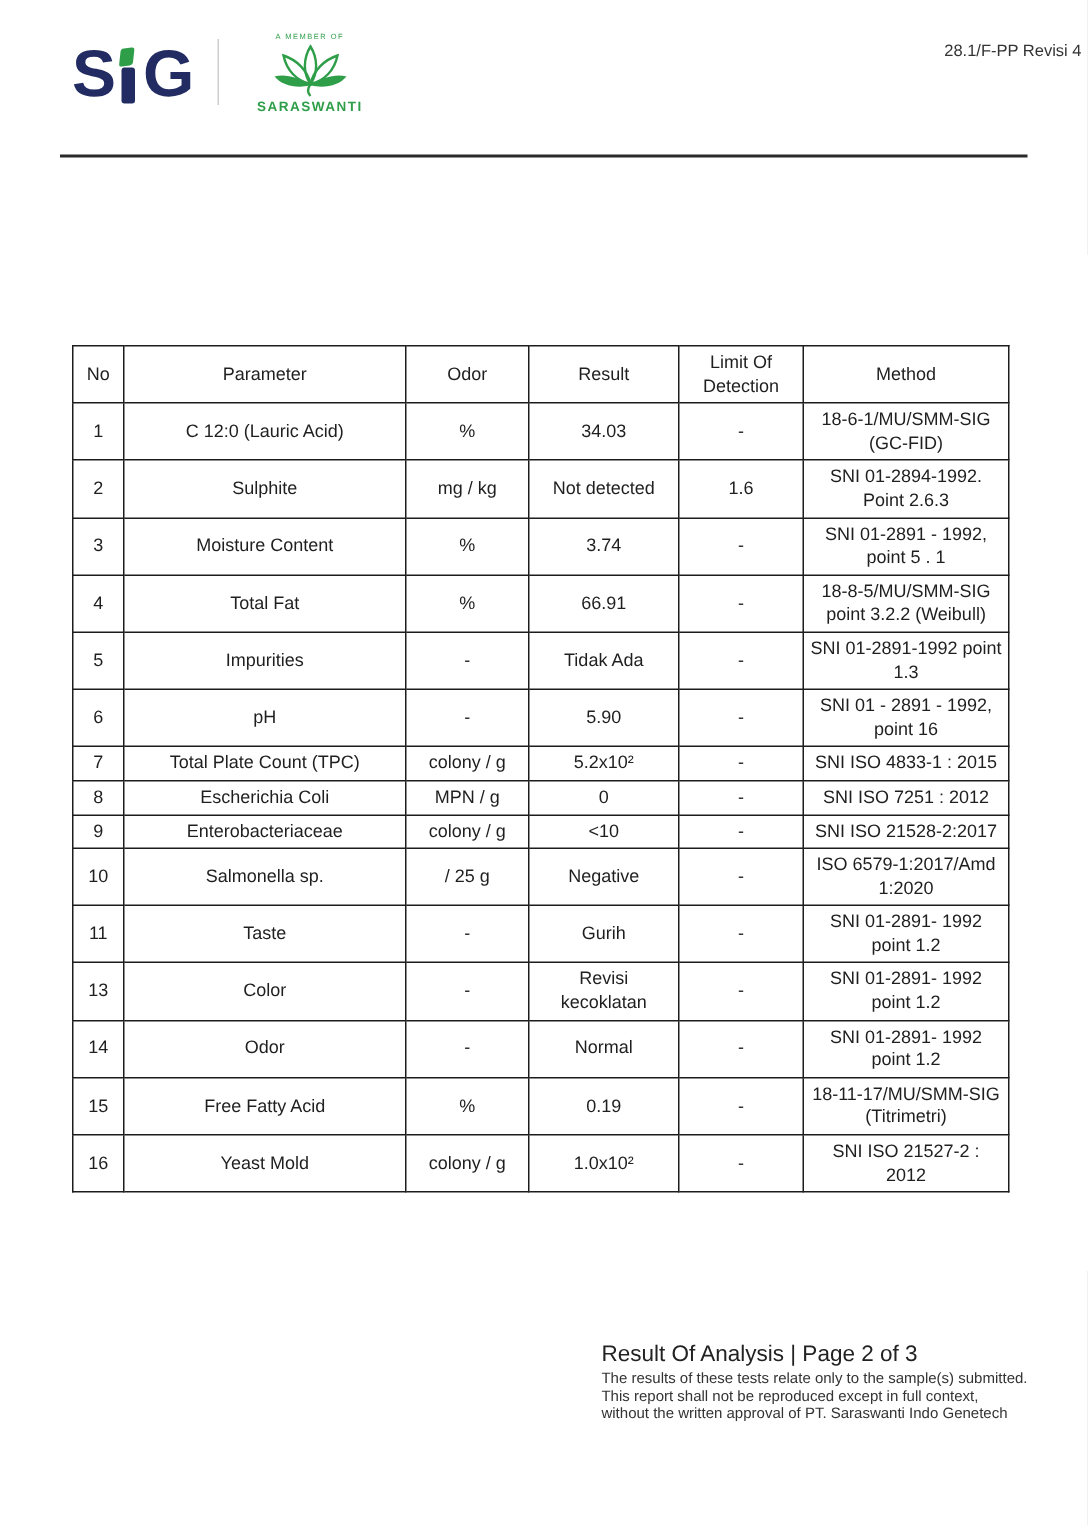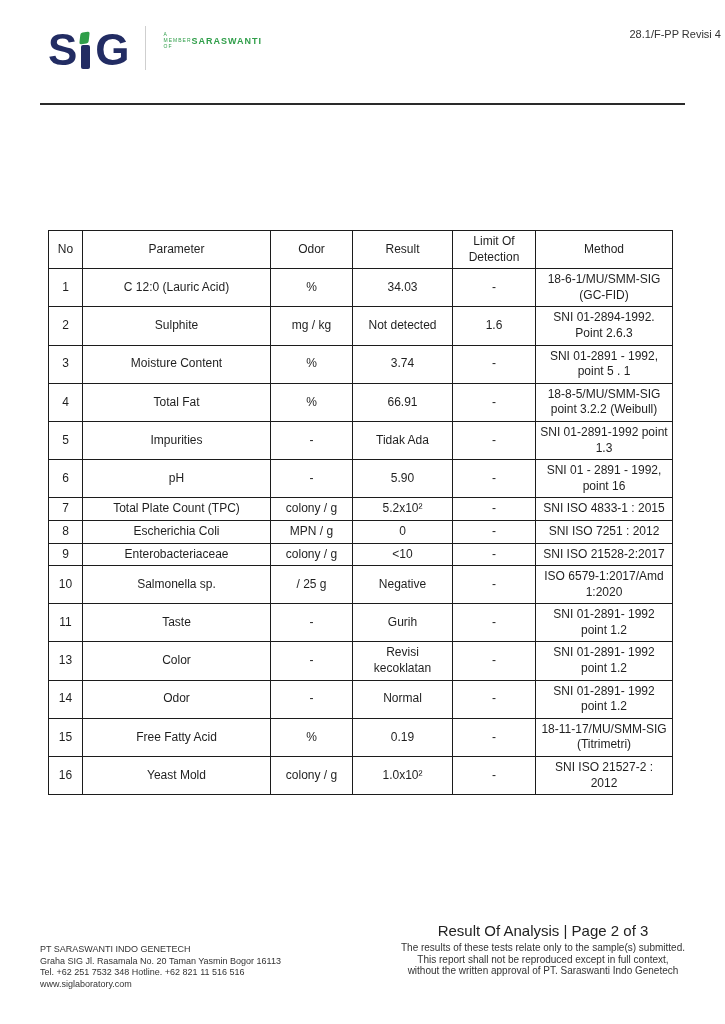--- a/index.html
+++ b/index.html
@@ -22,21 +22,21 @@
   .sig-letter {
     font-size:44px; font-weight:bold; color:#222c63;
     line-height:40px; letter-spacing:-1px;
   }
   .sig-i-group { position:relative; width:13px; height:40px; margin:0 3px; }
   .sig-i-stem { position:absolute; left:2px; bottom:1px; width:9px; height:24px; background:#222c63; border-radius:2px; }
   .sig-i-dot  { position:absolute; left:1px; top:2px; width:9px; height:12px; background:#2f9e49; border-radius:2px; transform:skewX(-14deg) rotate(-8deg); }
 
   .logo-divider { width:1px; height:44px; background:#cfcfcf; margin:4px 18px 0 16px; }
 
-  .saraswanti-logo { display:flex; flex-direction:row; align-items:center; width:86px; }
+  .saraswanti-logo { display:flex; flex-direction:column; align-items:center; width:86px; }
   .member-of { font-size:5px; color:#2f9e49; letter-spacing:1px; margin-bottom:1px; }
   .saraswanti-name { font-size:9px; font-weight:bold; color:#2f9e49; letter-spacing:1px; margin-top:1px; }
 
   .doc-number { position:absolute; top:28px; right:4px; font-size:11px; color:#333;margin-left:16px; }
 
   .header-rule { position:absolute; top:103px; left:40px; width:645px; height:2px; background:#2a2a2a; }
 
   
   .results-table {
     position:absolute; top:230px; left:48px; width:624px;
@@ -49,21 +49,21 @@
     padding:3px 4px; line-height:1.3;
     font-weight:normal;
     word-wrap:break-word;
   }
   .results-table thead th { height:34px; }
   .col-no { width:34px; } .col-param { width:188px; } .col-unit { width:82px; }
   .col-result { width:100px; } .col-lod { width:83px; } .col-method { width:137px; }
 
   
   .footer-left { position:absolute; left:40px; top:944px; font-size:9px; line-height:11.5px; color:#333; }
-  .footer-right { position:absolute; right:40px; top:922px; text-align:center; color:#333; }
+  .footer-right { position:absolute; right:40px; top:894px; text-align:left; color:#333; }
   .result-title { font-size:15px; color:#222; margin-bottom:3px; }
   .disclaimer { font-size:10px; line-height:11.5px; }
 </style>
 </head>
 <body>
 
 <div class="page">
 
   <div class="header">
     <div class="logo-row">
@@ -238,26 +238,20 @@
           <td>16</td>
           <td>Yeast Mold</td>
           <td>colony / g</td>
           <td>1.0x10²</td>
           <td>-</td>
           <td>SNI ISO 21527-2 : 2012</td>
         </tr>
       </tbody>
   </table>
 
-  <div class="footer-left">
-    <div>PT SARASWANTI INDO GENETECH</div>
-    <div>Graha SIG Jl. Rasamala No. 20 Taman Yasmin Bogor 16113</div>
-    <div>Tel. +62 251 7532 348 Hotline. +62 821 11 516 516</div>
-    <div>www.siglaboratory.com</div>
-  </div>
 
   <div class="footer-right">
     <div class="result-title">Result Of Analysis | Page 2 of 3</div>
     <div class="disclaimer">The results of these tests relate only to the sample(s) submitted.</div>
     <div class="disclaimer">This report shall not be reproduced except in full context,</div>
     <div class="disclaimer">without the written approval of PT. Saraswanti Indo Genetech</div>
   </div>
 
 </div>
 

